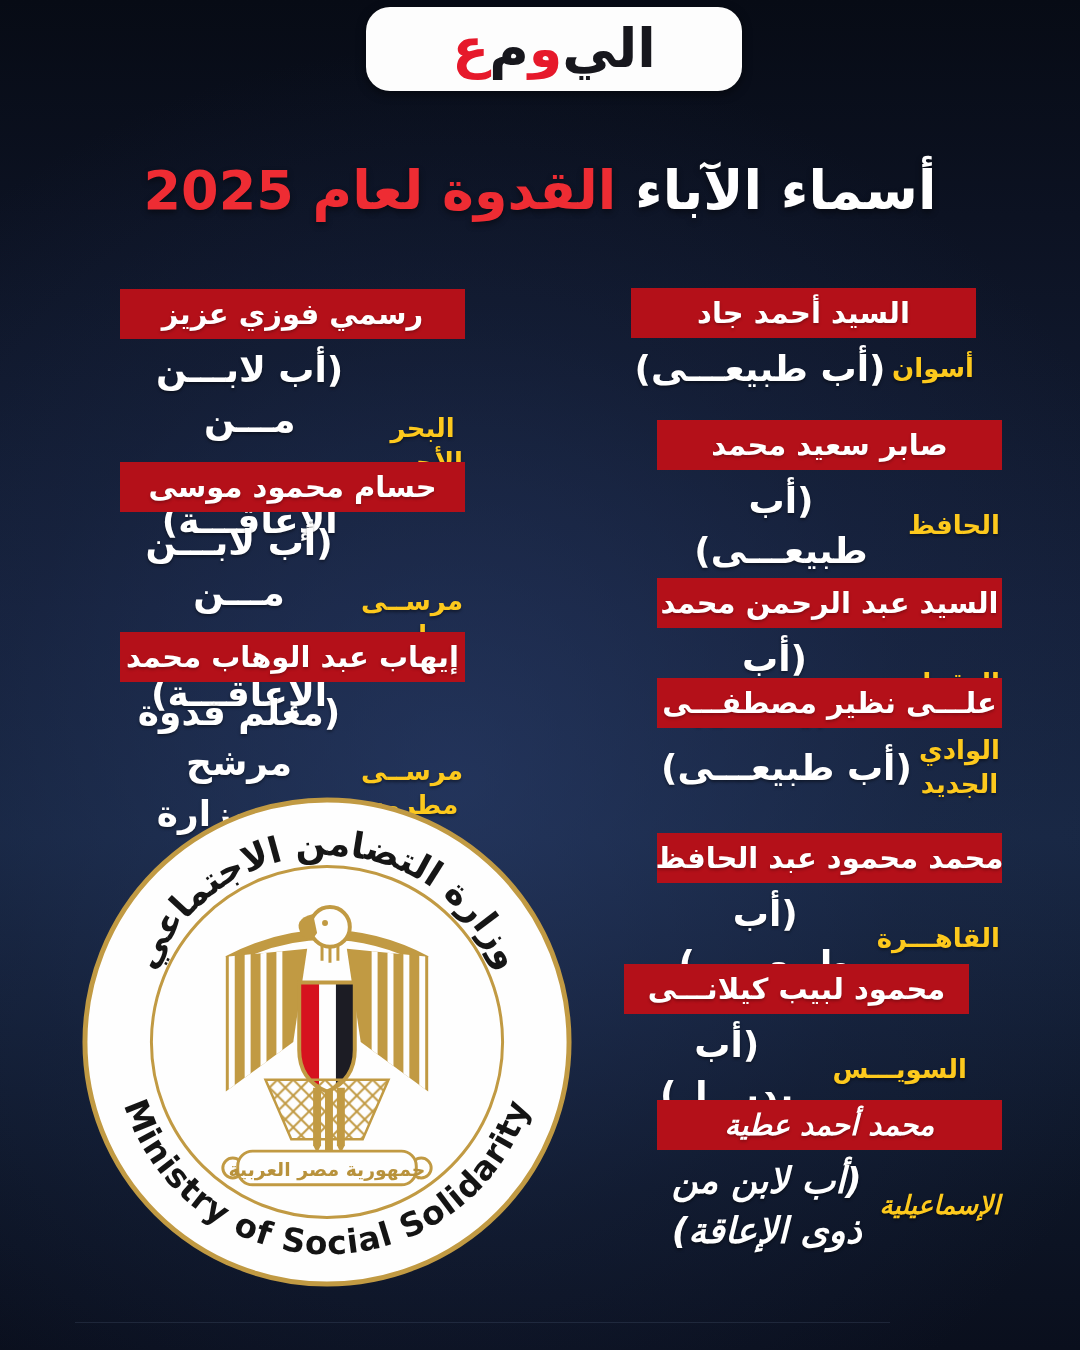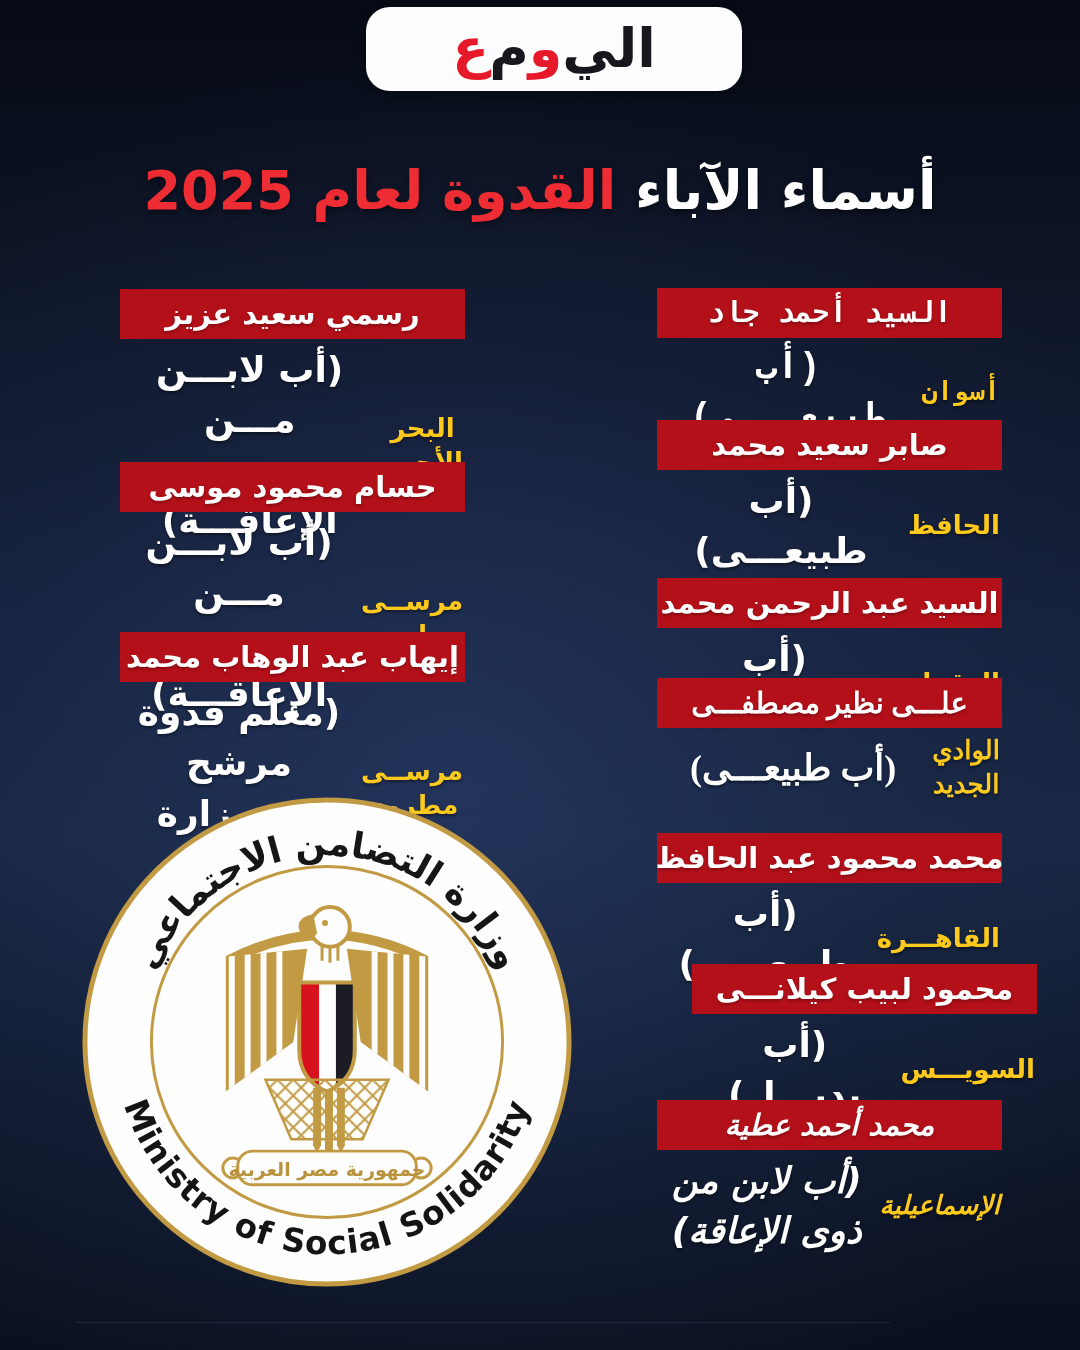--- a/index.html
+++ b/index.html
@@ -83,21 +83,21 @@
       <span class="red">ع</span>
   </div>
 
   <div class="title">
     <span class="tw">أسماء الآباء</span>
     <span class="tr">القدوة لعام 2025</span>
   </div>
 
   <div class="entry" style="left:120px; top:289px;">
     <div class="banner">
-        <span>رسمي سعيد عزيز</span>
+        <span>رسمي فوزي عزيز</span>
       </div>
     <div class="info">
       <span class="gov">البحر
 الأحمر</span>
       <span class="desc">(أب لابـــن مـــن
 ذوى الإعاقـــة)</span>
     </div>
   </div>
 
   <div class="entry" style="left:120px; top:462px;">
@@ -117,21 +117,21 @@
         <span>إيهاب عبد الوهاب محمد</span>
       </div>
     <div class="info">
       <span class="gov">مرســى
 مطروح</span>
       <span class="desc">(معلم قدوة مرشح
 من وزارة التعليم)</span>
     </div>
   </div>
 
-  <div class="entry" style="left:657px; top:288px;font-family:Liberation Mono, monospace;">
+  <div class="entry" style="left:631px; top:288px;">
     <div class="banner">
         <span>السيد أحمد جاد</span>
       </div>
     <div class="info">
       <span class="gov">أسوان</span>
       <span class="desc">(أب طبيعـــى)</span>
     </div>
   </div>
 
   <div class="entry" style="left:657px; top:420px;">
@@ -147,42 +147,42 @@
   <div class="entry" style="left:657px; top:550px;margin-top:28px;">
     <div class="banner">
         <span>السيد عبد الرحمن محمد</span>
       </div>
     <div class="info">
       <span class="gov">الدقهلية</span>
       <span class="desc">(أب طبيعـــى)</span>
     </div>
   </div>
 
-  <div class="entry" style="left:657px; top:678px;font-family:Liberation Serif, serif;">
+  <div class="entry" style="left:657px; top:678px;">
     <div class="banner">
         <span>علـــى نظير مصطفـــى</span>
       </div>
     <div class="info">
       <span class="gov">الوادي
 الجديد</span>
       <span class="desc">(أب طبيعـــى)</span>
     </div>
   </div>
 
   <div class="entry" style="left:657px; top:833px;">
     <div class="banner">
         <span>محمد محمود عبد الحافظ</span>
       </div>
     <div class="info">
       <span class="gov">القاهـــرة</span>
       <span class="desc">(أب طبيعـــى)</span>
     </div>
   </div>
 
-  <div class="entry" style="left:692px; top:964px;">
+  <div class="entry" style="left:624px; top:964px;">
     <div class="banner">
         <span>محمود لبيب كيلانـــى</span>
       </div>
     <div class="info">
       <span class="gov">السويـــس</span>
       <span class="desc">(أب بديـــل)</span>
     </div>
   </div>
 
   <div class="entry" style="left:657px; top:1100px;font-style:italic;">

